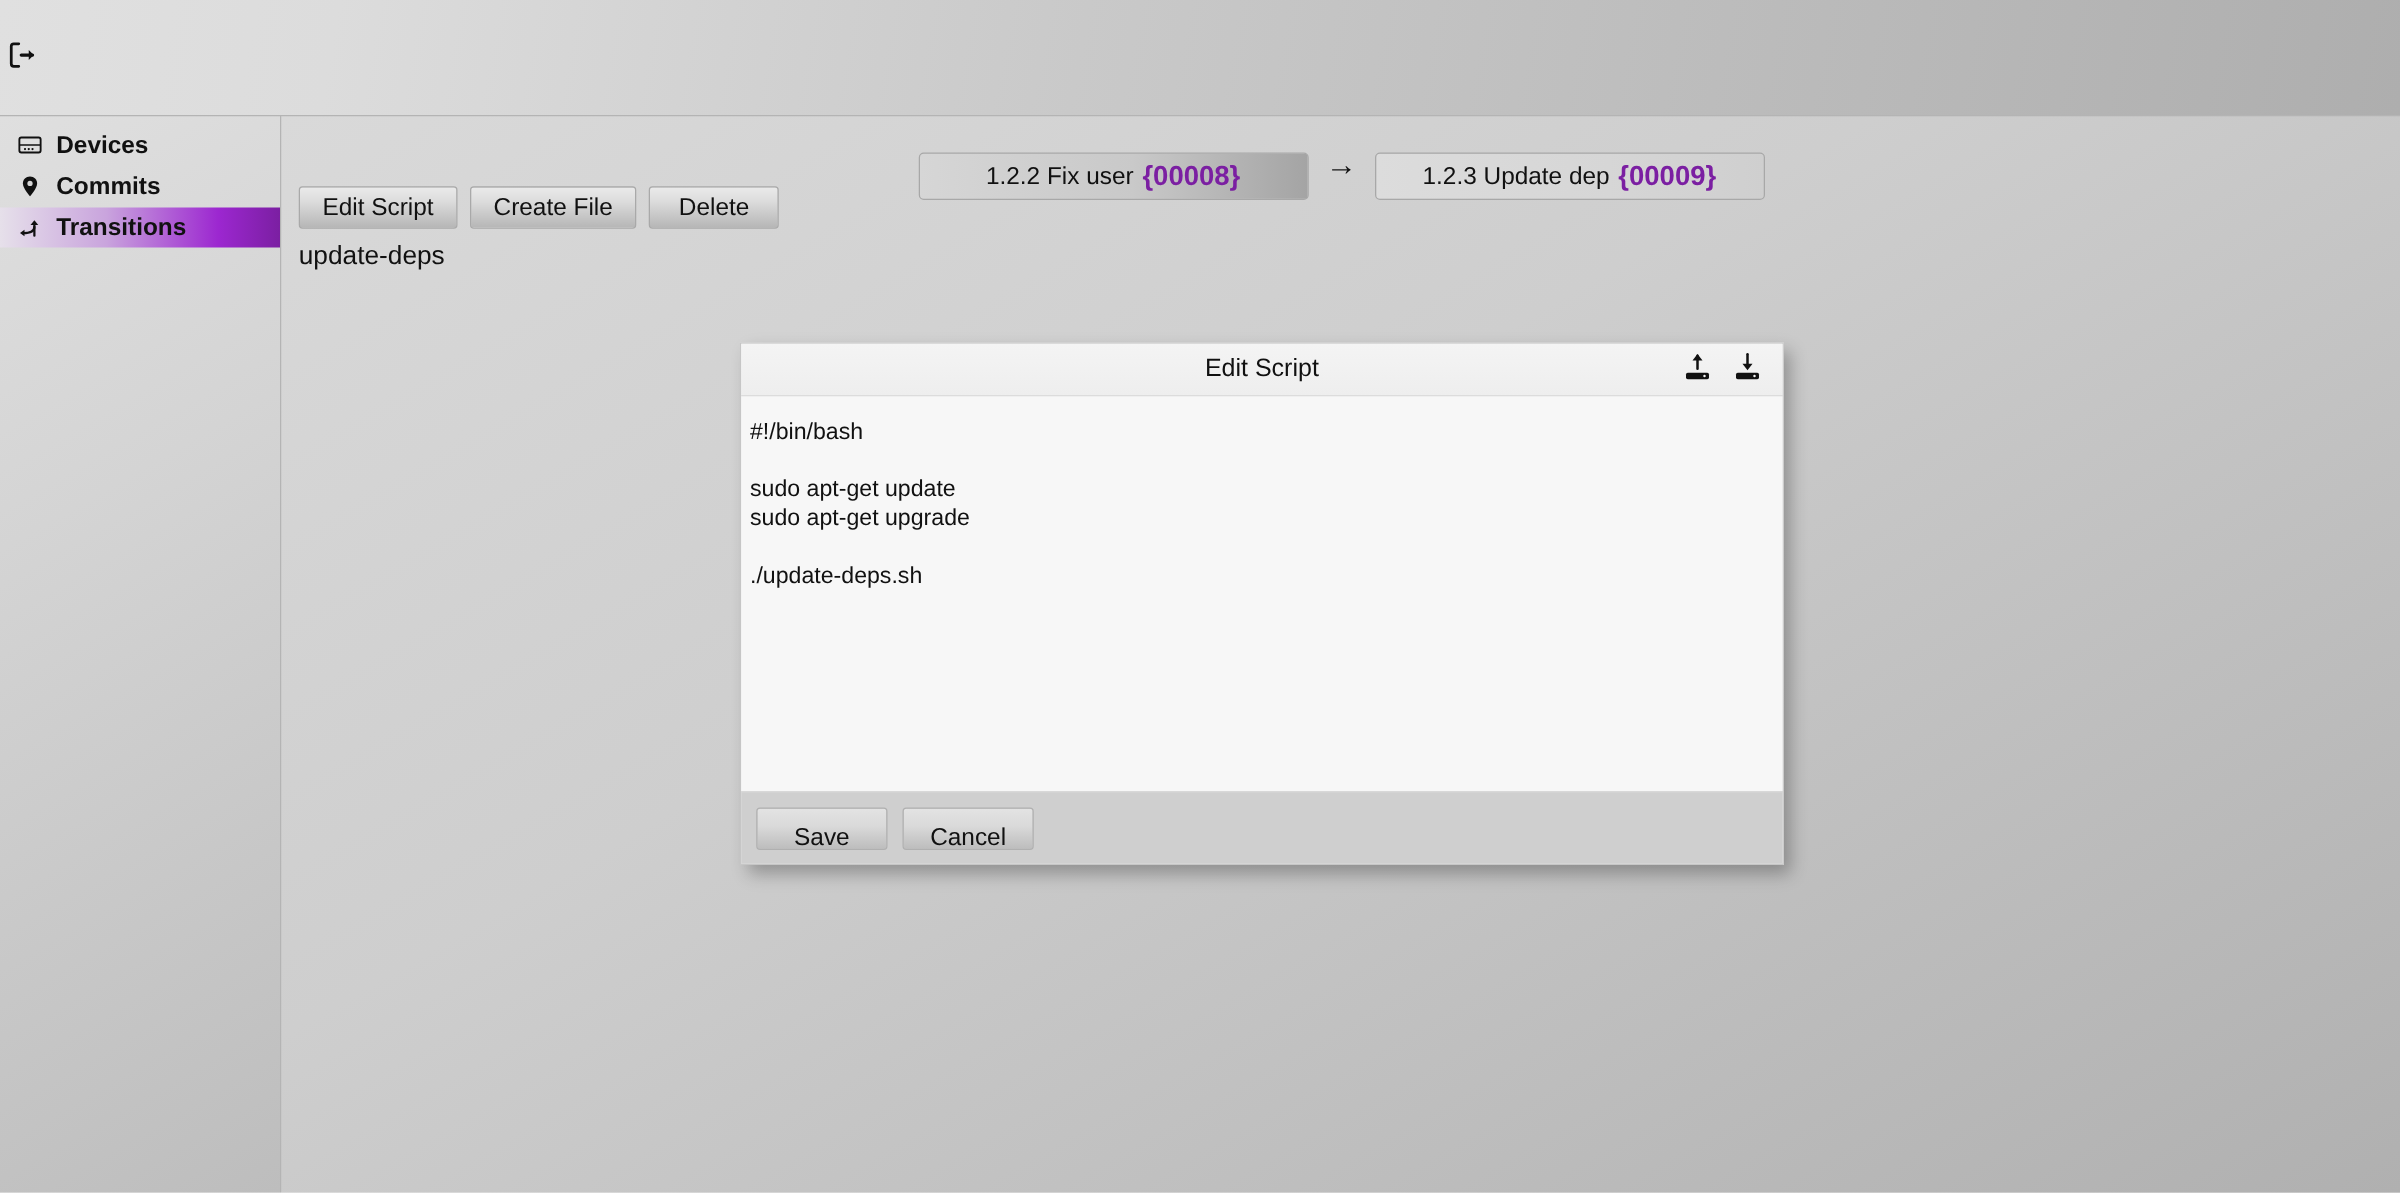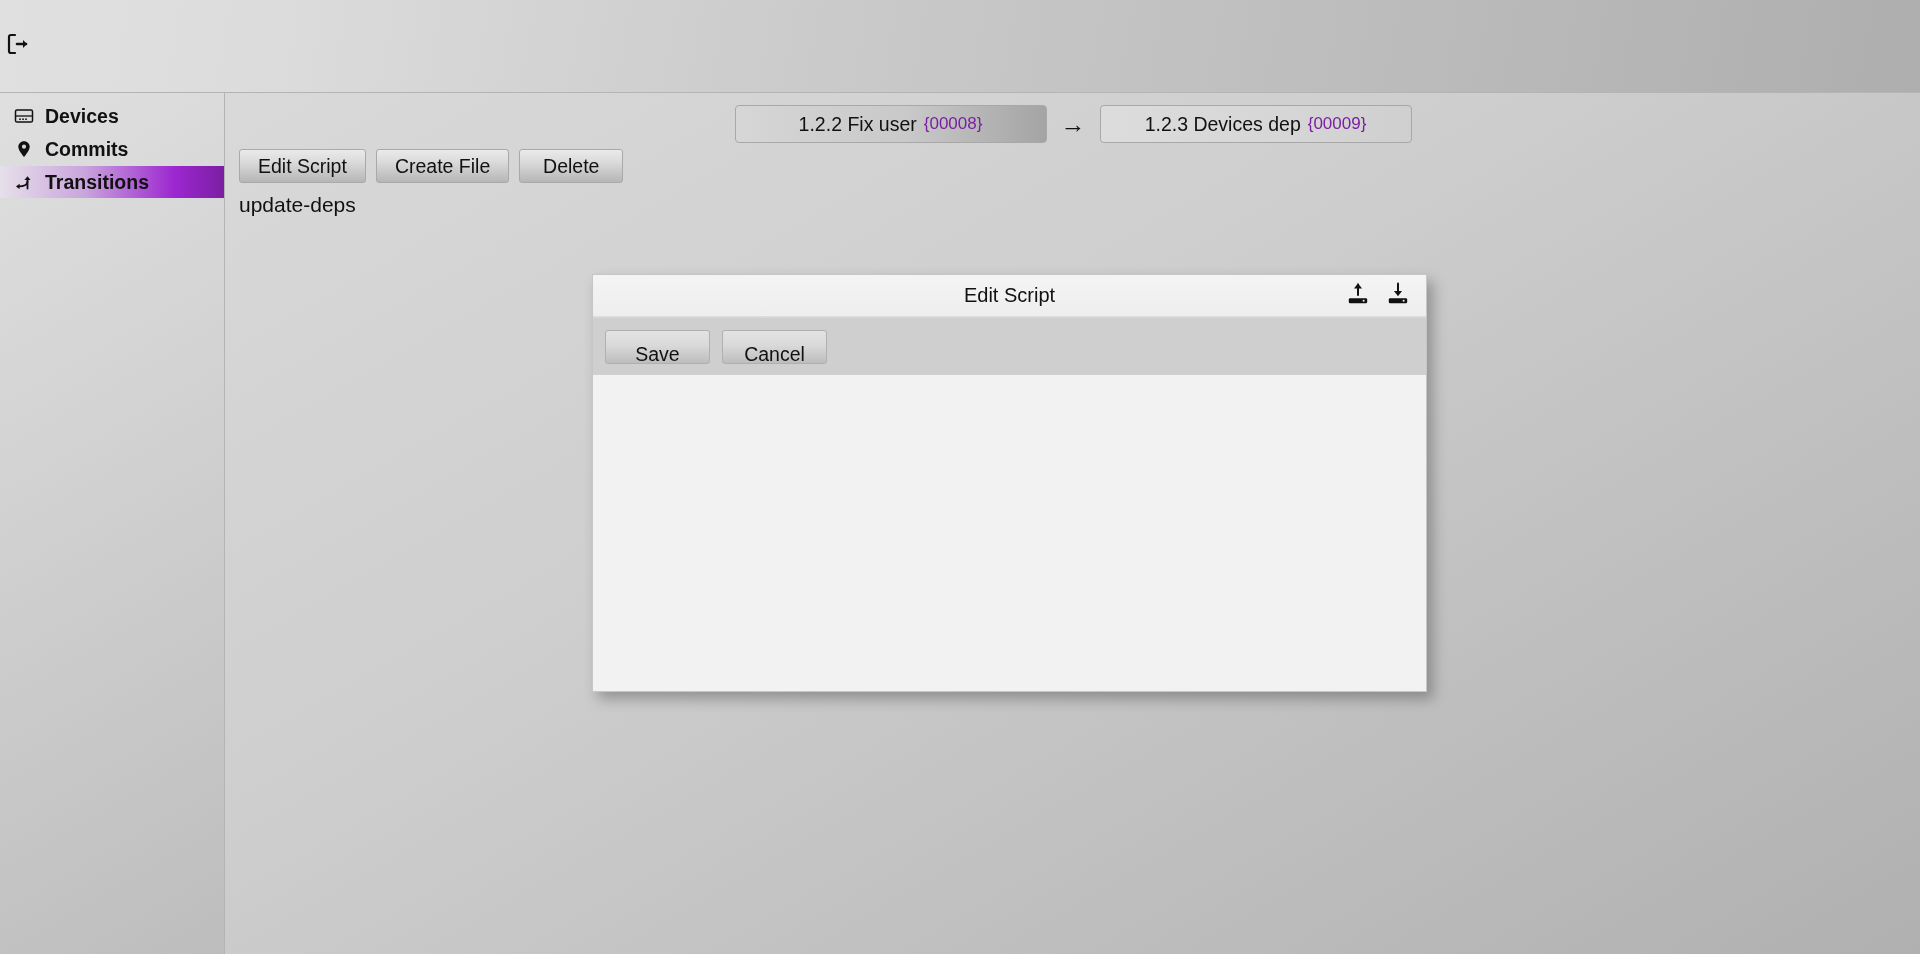--- a/index.html
+++ b/index.html
@@ -119,28 +119,29 @@
     border: 1px solid #a8a8a8;
     border-radius: 4px;
     display: flex;
     align-items: center;
     justify-content: center;
     font-size: 19.5px;
     color: #111;
     cursor: pointer;
     padding: 0 16px;
     white-space: nowrap;
+    margin-top: 17px;
   }
   .transition-node.from {
     background: linear-gradient(90deg, #d6d6d6 0%, #c9c9c9 55%, #a4a4a4 100%);
   }
   .transition-node.to {
     background: linear-gradient(90deg, #dcdcdc 0%, #d6d6d6 60%, #cfcfcf 100%);
   }
-  .node-id { color: #7b1fa2; margin-left: 7px; font-size: 17px; }
+  .node-id { color: #7b1fa2; margin-left: 7px; font-size: 22px; font-weight: bold; }
   #transition-arrow {
     font-size: 25px; color: #111; line-height: 1;
     display: flex; align-items: center;
   }
 
   
   #action-toolbar {
     position: absolute;
     left: 14px; top: 56px;
     display: flex;
@@ -297,21 +298,21 @@
 
 <div id="main">
 
   <div id="transition-bar">
     <div class="transition-node from">
       <span>1.2.2 Fix user</span>
       <span class="node-id">{00008}</span>
     </div>
     <div id="transition-arrow">→</div>
     <div class="transition-node to">
-      <span>1.2.3 Devices dep</span>
+      <span>1.2.3 Update dep</span>
       <span class="node-id">{00009}</span>
     </div>
   </div>
 
   <div id="action-toolbar">
     <button class="tool-btn">Edit Script</button>
     <button class="tool-btn">Create File</button>
     <button class="tool-btn">Delete</button>
   </div>
 
@@ -340,20 +341,26 @@
               <path d="M12 1.4 V11.6" stroke="#111" stroke-width="2" stroke-linecap="round" fill="none"></path>
               <path d="M12 14.2 L8 9 H16 Z" fill="#111"></path>
               <path d="M4.2 16.2 H19.8 a1.4 1.4 0 0 1 1.4 1.4 v2.3 a1.4 1.4 0 0 1 -1.4 1.4 H4.2 a1.4 1.4 0 0 1 -1.4 -1.4 v-2.3 a1.4 1.4 0 0 1 1.4 -1.4 Z" fill="#111"></path>
               <circle cx="17.6" cy="18.7" r="1.0" fill="#f4f4f4"></circle>
             </svg>
           </span>
         </button>
       </div>
     </div>
 
+    <textarea id="script-editor" spellcheck="false" style="">#!/bin/bash
+
+sudo apt-get update
+sudo apt-get upgrade
+
+./update-deps.sh</textarea>
 
     <div id="dialog-footer">
       <button class="footer-btn">Save</button>
       <button class="footer-btn">Cancel</button>
     </div>
 
   </div>
 
 </div>
 

